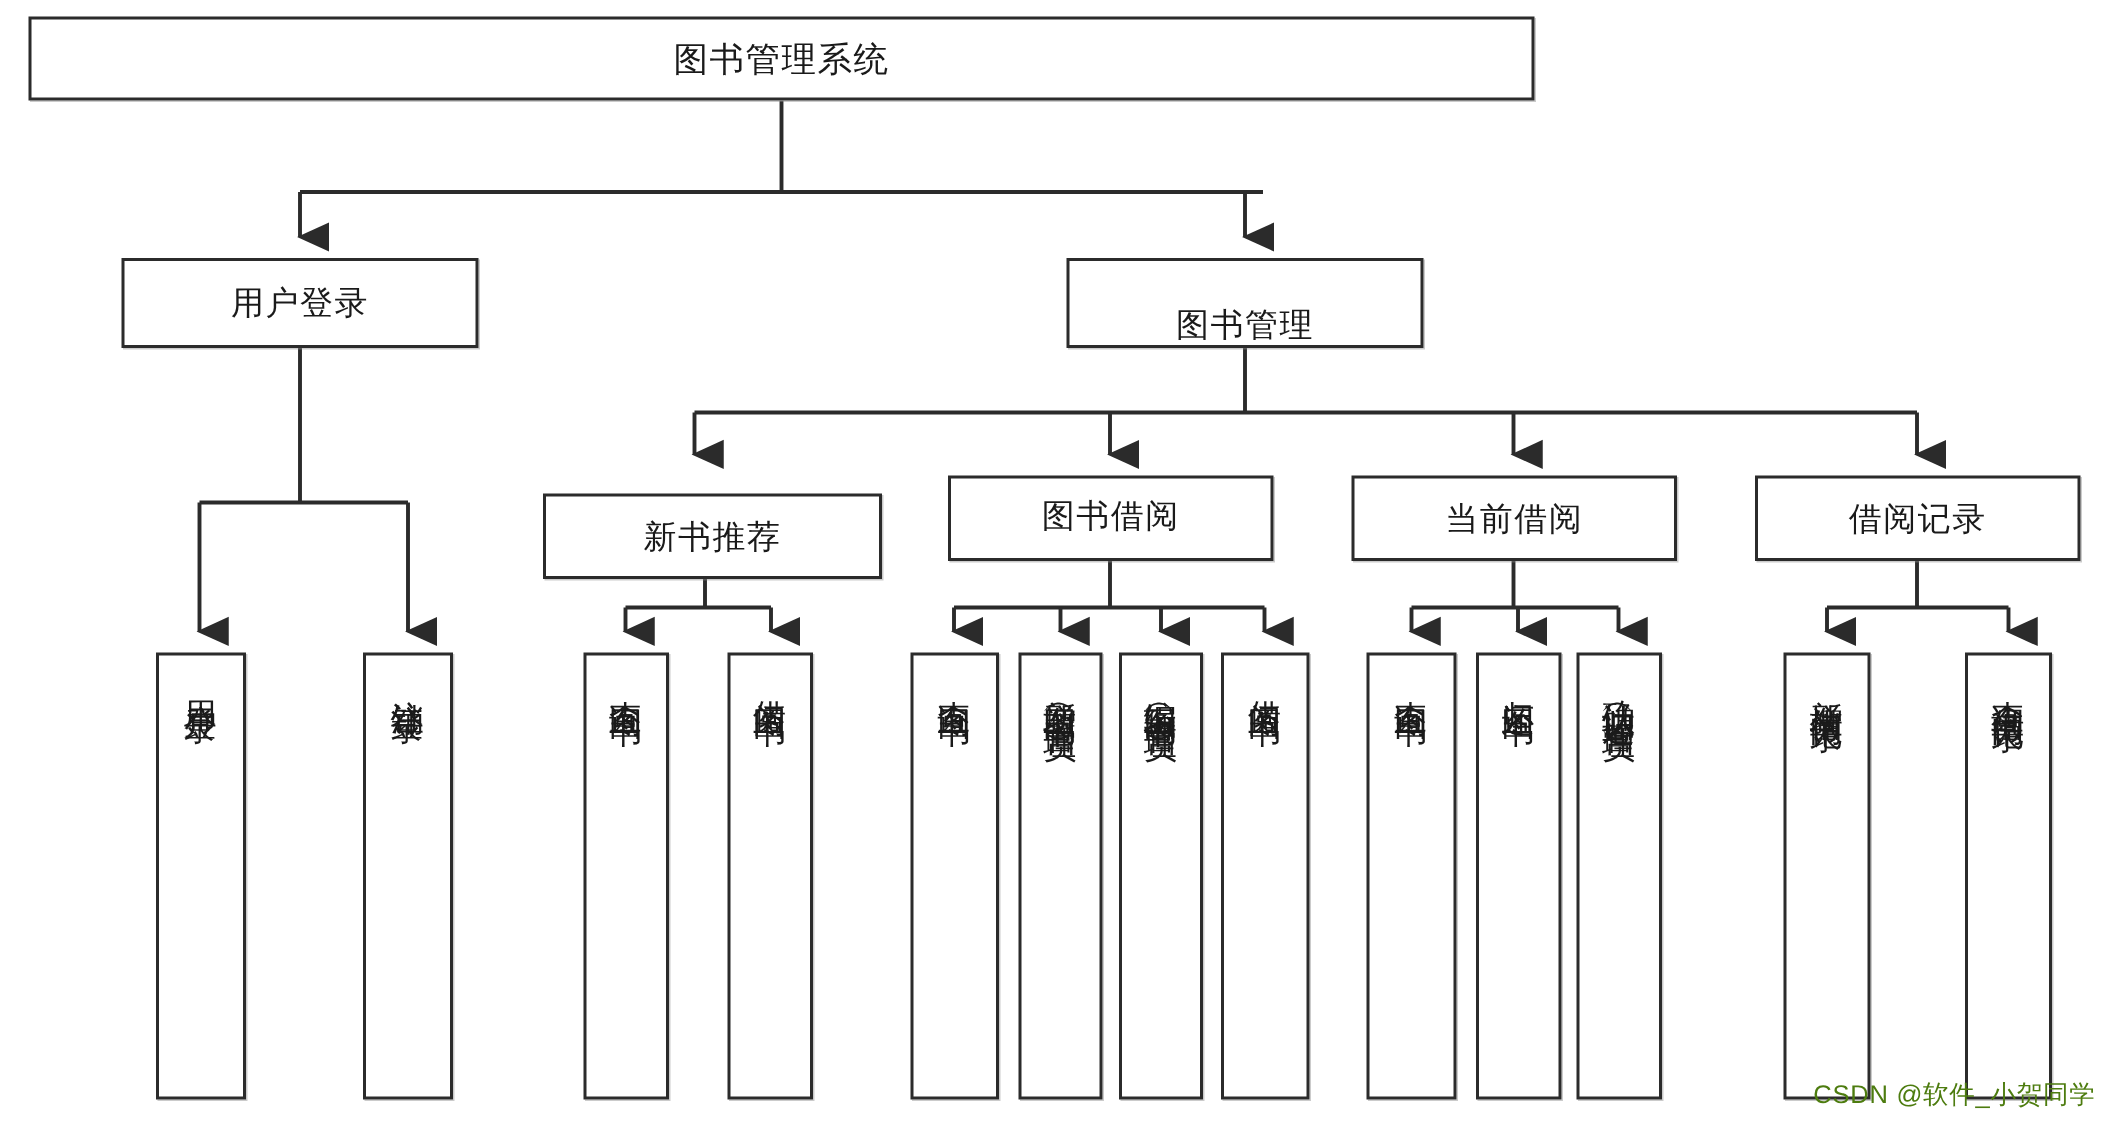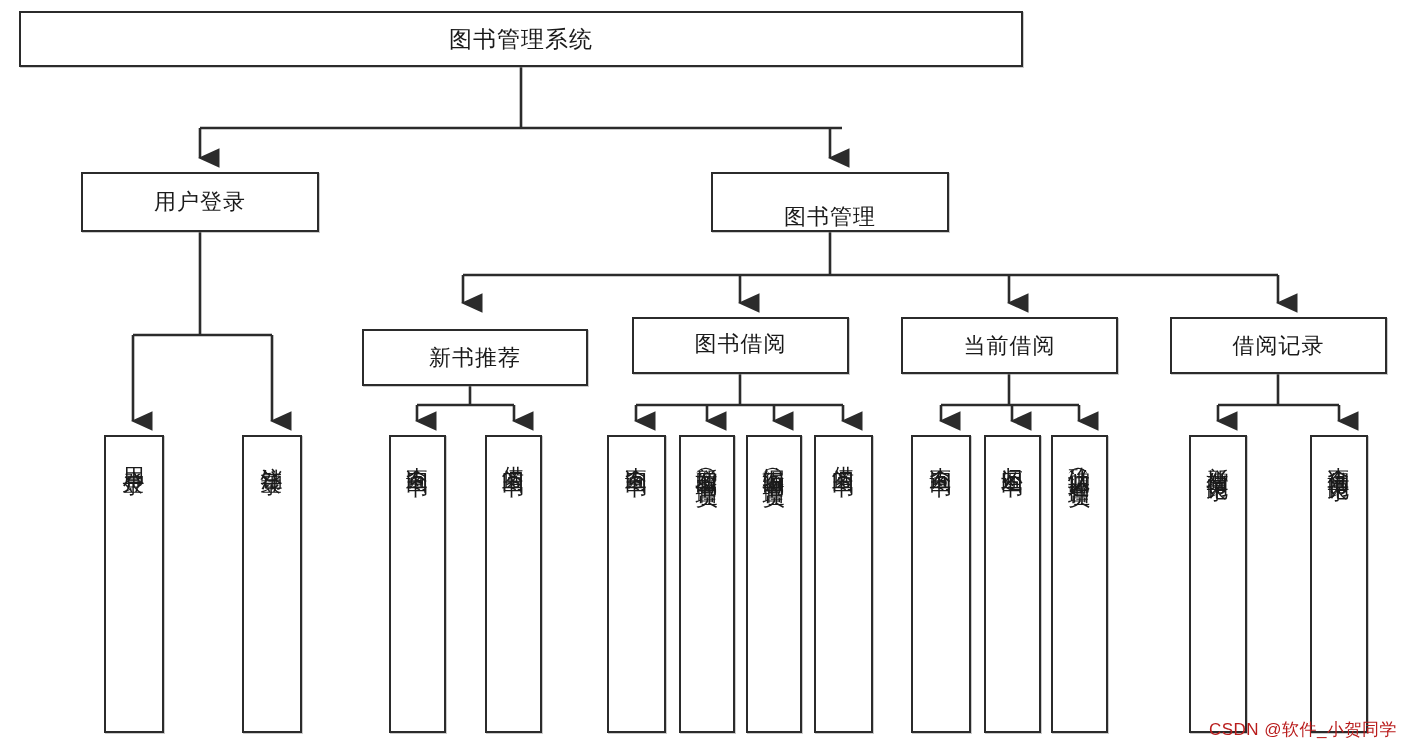--- a/index.html
+++ b/index.html
@@ -61,21 +61,21 @@
     line-height: 1.05;
     letter-spacing: 3px;
     white-space: nowrap;
     display: block;
   }
   .watermark {
     position: absolute;
     right: 8px;
     bottom: 6px;
     font-size: 17px;
-    color: #b91c1c;
+    color: #4d7c0f;
     white-space: nowrap;
     letter-spacing: 0.5px;
   }
 </style>
 </head>
 <body>
 
 <div id="canvas">
 
   <svg id="edge-layer" viewBox="0 0 1405 747" width="1405" height="747" xmlns="http://www.w3.org/2000/svg">

